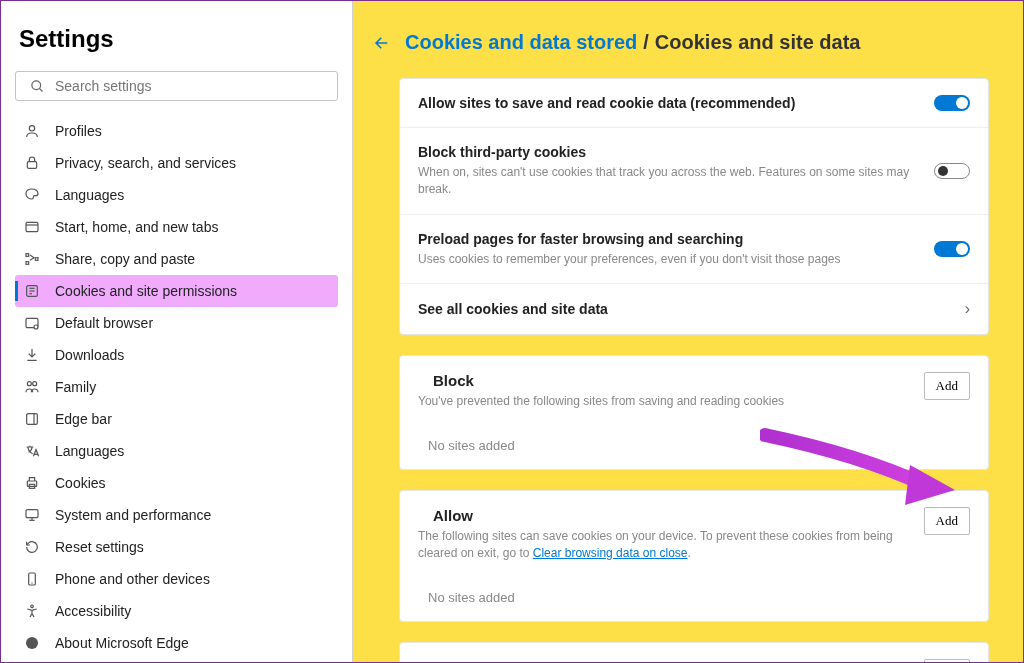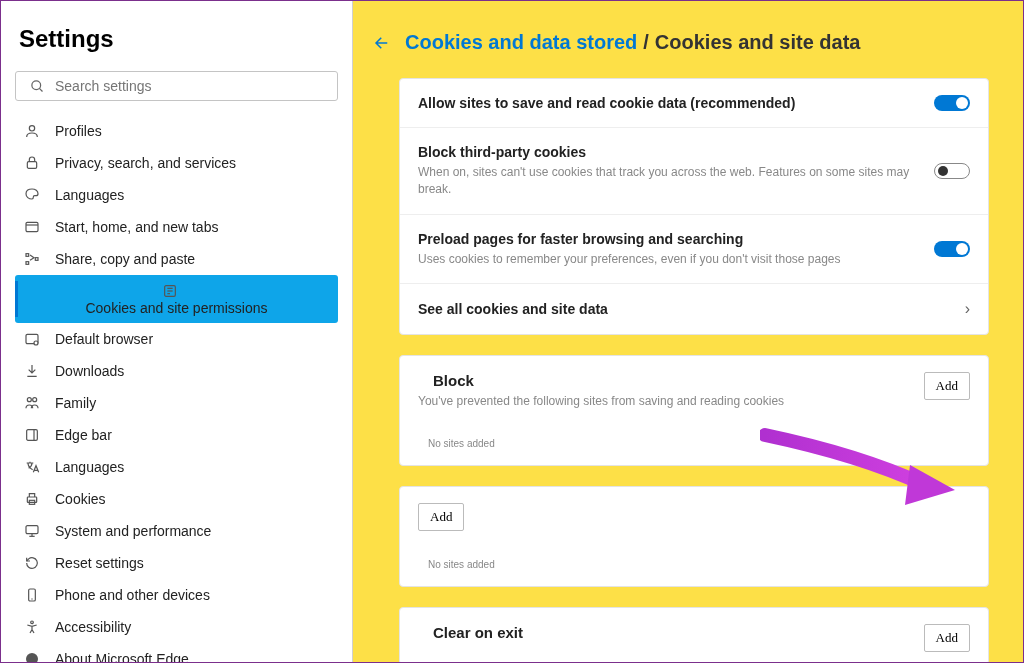--- a/index.html
+++ b/index.html
@@ -2,21 +2,21 @@
 <html><head>
 <meta charset="utf-8">
 <style>
 * { margin: 0; padding: 0; box-sizing: border-box; font-family: "Segoe UI", -apple-system, sans-serif; }
 body { background: #fff; width: 1024px; height: 663px; border: 1px solid #7b2f8c; display: flex; overflow: hidden; }
 .sidebar { width: 352px; border-right: 1px solid #d0d0d0; padding: 24px 14px 14px 14px; overflow-y: auto; }
 .sidebar h1 { font-size: 24px; font-weight: 600; margin-bottom: 18px; padding-left: 4px; }
 .search-box { display: flex; align-items: center; border: 1px solid #c4c4c4; border-radius: 3px; padding: 6px 14px; margin-bottom: 14px; }
 .search-box input { border: none; outline: none; font-size: 14px; flex: 1; margin-left: 10px; color: #666; }
 .nav-item { display: flex; align-items: center; padding: 7px 8px; font-size: 14px; color: #222; cursor: pointer; border-radius: 3px; position: relative; }
-.nav-item.active { background: #0ea5e9; flex-direction: column; }
+.nav-item.active { background: #f0abfc; }
 .nav-item.active::before { content: ""; position: absolute; left: 0; top: 6px; bottom: 6px; width: 3px; background: #0078d4; }
 .nav-item .icon { width: 18px; height: 18px; margin-right: 14px; display: flex; align-items: center; justify-content: center; color: #555; }
 .main { flex: 1; padding: 30px 34px 0 18px; overflow-y: auto; background: #fde047; }
 .breadcrumb { display: flex; align-items: center; font-size: 20px; margin-bottom: 24px; font-weight: 600; margin-left: 2px; }
 .back-arrow { color: #0078d4; margin-right: 14px; cursor: pointer; }
 .bc-link { color: #0078d4; }
 .bc-sep { color: #333; margin: 0 6px; }
 .bc-cur { color: #333; }
 .card { background: #fff; border: 1px solid #e4e4e4; border-radius: 4px; margin: 0 0 20px 28px; }
 .row { padding: 16px 18px; border-bottom: 1px solid #eee; display: flex; align-items: center; }
@@ -25,21 +25,21 @@
 .row-title { font-size: 14px; font-weight: 600; color: #222; }
 .row-desc { font-size: 12px; color: #888; margin-top: 4px; line-height: 1.4; }
 .row-desc a { color: #0078d4; text-decoration: underline; }
 .toggle { width: 36px; height: 16px; border-radius: 10px; position: relative; cursor: pointer; }
 .toggle.on { background: #0078d4; }
 .toggle.on::after { content: ""; position: absolute; right: 2px; top: 2px; width: 12px; height: 12px; background: #fff; border-radius: 50%; }
 .toggle.off { background: #fff; border: 1px solid #888; }
 .toggle.off::after { content: ""; position: absolute; left: 3px; top: 2px; width: 10px; height: 10px; background: #333; border-radius: 50%; }
 .chev { color: #666; font-size: 16px; }
 .btn-add { border: 1px solid #bbb; background: #fff; padding: 5px 11px; font-size: 13px; cursor: pointer; border-radius: 2px; font-family: Liberation Serif, serif; }
-.empty { padding: 16px 28px; font-size: 10px; color: #888; }
+.empty { padding: 16px 28px; font-size: 13px; color: #888; }
 .section-header { display: flex; align-items: flex-start; justify-content: space-between; padding: 16px 18px 12px 18px; }
 .section-header .row-title { font-size: 15px; margin-left: 15px; }
 .arrow { position: absolute; left: 760px; top: 425px; pointer-events: none; }
 svg { display: block; }
 </style>
 </head>
 <body>
 
 <div class="sidebar">
   <h1>Settings</h1>
@@ -258,20 +258,24 @@
         <div class="row-title">Block</div>
         <div class="row-desc">You've prevented the following sites from saving and reading cookies</div>
       </div>
       <button class="btn-add">Add</button>
     </div>
     <div class="empty">No sites added</div>
   </div>
 
   <div class="card">
     <div class="section-header">
+      <div class="row-text">
+        <div class="row-title">Allow</div>
+        <div class="row-desc"><span>The following sites can save cookies on your device. To prevent these cookies from being cleared on exit, go to </span><a>Clear browsing data on close</a><span>.</span></div>
+      </div>
       <button class="btn-add">Add</button>
     </div>
     <div class="empty">No sites added</div>
   </div>
 
   <div class="card">
     <div class="section-header">
       <div class="row-text">
           <div class="row-title">Clear on exit</div>
         </div>

